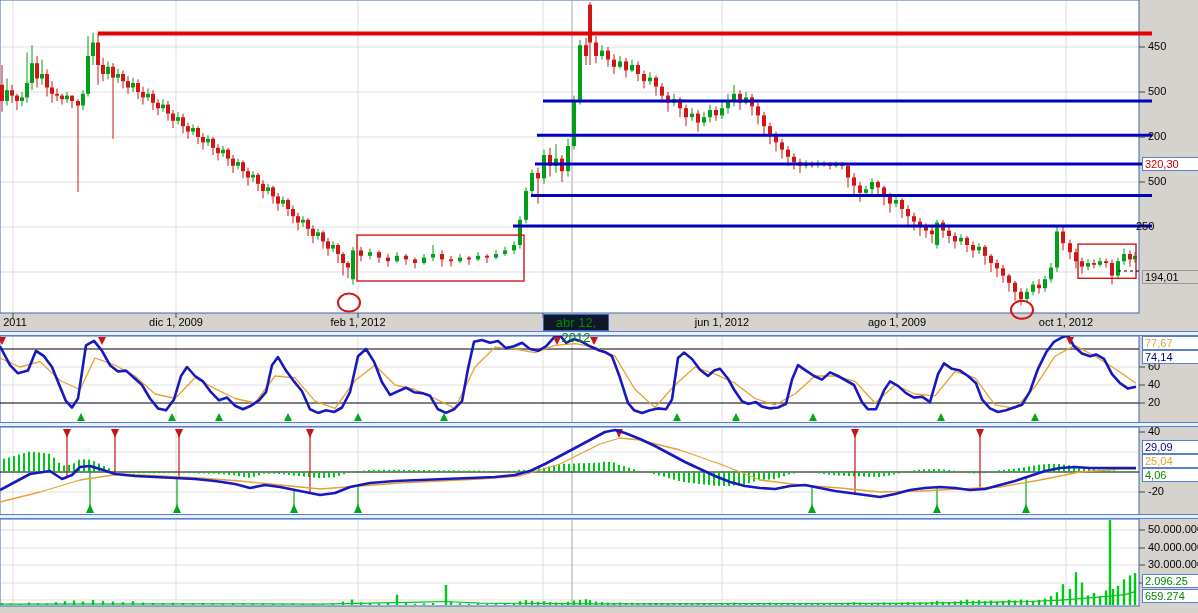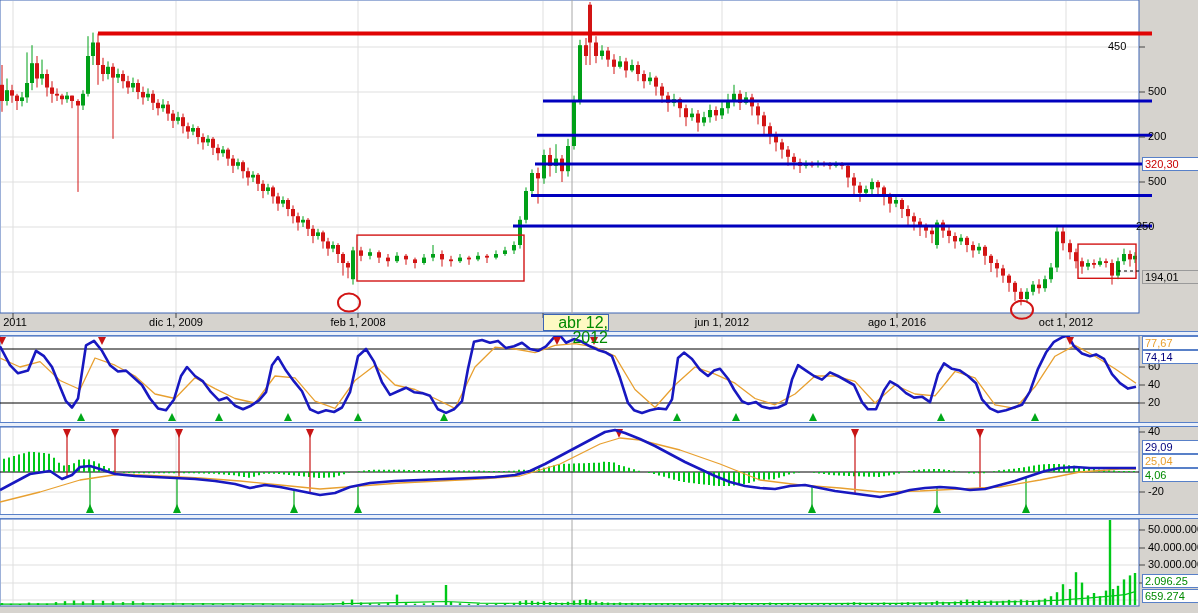--- a/index.html
+++ b/index.html
@@ -6,22 +6,22 @@
   #stage{position:relative;width:1198px;height:613px;overflow:hidden;background:#D6D3CE;
          font-family:"Liberation Sans",sans-serif;font-size:11px;color:#000;}
   #chart-svg{position:absolute;left:0;top:0;}
   .hotzone{position:absolute;left:0;width:1139px;}
   .axis-label{position:absolute;white-space:nowrap;color:#000;}
   .x-label{position:absolute;width:90px;text-align:center;white-space:nowrap;}
   .value-box{position:absolute;left:1142px;width:54px;height:12px;line-height:12px;
              background:#fff;border:1px solid #5880C8;padding:0 2px;white-space:nowrap;overflow:hidden;}
   .vb-red{color:#C80000;} .vb-navy{color:#00007D;} .vb-orange{color:#E8A030;}
   .vb-green{color:#008A00;} .vb-gray{background:#D6D3CE;border-color:#9A9A9A;color:#000;}
-  #crosshair-date{position:absolute;top:314px;height:15px;line-height:15px;background:#fef9c3;
-                  border:1px solid #3C64B4;color:#008A00;text-align:right;font-size:16px;z-index:5;}
+  #crosshair-date{position:absolute;top:314px;height:15px;line-height:15px;background:#0f172a;
+                  border:1px solid #3C64B4;color:#008A00;text-align:center;font-size:13px;z-index:5;}
   #xaxis-band{position:absolute;left:0;top:313px;width:1198px;height:20px;}
   .sep{position:absolute;left:0;width:1198px;height:5px;background:#EAF0FA;
        border-top:1px solid #5880C8;border-bottom:1px solid #5880C8;box-sizing:border-box;}
 </style>
 </head>
 <body>
 
 <div id="stage">
   <svg id="chart-svg" width="1198" height="613">
       <rect x="0" y="0" width="1198" height="613" fill="#D6D3CE"></rect>
@@ -929,29 +929,29 @@
   <div class="hotzone" style="top:427px;height:88px;"></div>
   <div class="hotzone" style="top:519px;height:87px;"></div>
 
   <div class="sep" style="top:331px;"></div>
   <div class="sep" style="top:422px;"></div>
   <div class="sep" style="top:514px;"></div>
 
   <div id="xaxis-band">
       <div class="x-label" style="left: -33px; top: 3px;">, 2011</div>
       <div class="x-label" style="left: 131px; top: 3px;">dic 1, 2009</div>
-      <div class="x-label" style="left: 313px; top: 3px;">feb 1, 2008</div>
+      <div class="x-label" style="left: 313px; top: 3px;">feb 1, 2012</div>
       <div class="x-label" style="left: 479px; top: 3px; text-align: right;">abr 2</div>
       <div class="x-label" style="left: 677px; top: 3px;">jun 1, 2012</div>
-      <div class="x-label" style="left: 852px; top: 3px;">ago 1, 2016</div>
+      <div class="x-label" style="left: 852px; top: 3px;">ago 1, 2009</div>
       <div class="x-label" style="left: 1021px; top: 3px;">oct 1, 2012</div>
     </div>
   <div id="crosshair-date" style="left: 543px; width: 64px;">abr 12, 2012</div>
   <div id="gutter">
-      <div class="axis-label" style="left: 1108px; top: 40px;">450</div>
+      <div class="axis-label" style="left: 1148px; top: 40px;">450</div>
       <div class="axis-label" style="left: 1148px; top: 85px;">500</div>
       <div class="axis-label" style="left: 1148px; top: 130px;">200</div>
       <div class="axis-label" style="left: 1148px; top: 175px;">500</div>
       <div class="axis-label" style="left: 1136px; top: 220px;">250</div>
       <div class="value-box vb-red" style="top: 156.73px;">320,30</div>
       <div class="value-box vb-gray" style="top: 270.391px;">194,01</div>
       <div class="axis-label" style="left: 1148px; top: 360px; text-align: right;">60</div>
       <div class="axis-label" style="left: 1148px; top: 378px;">40</div>
       <div class="axis-label" style="left: 1148px; top: 396px;">20</div>
       <div class="value-box vb-orange" style="top: 336px;">77,67</div>

